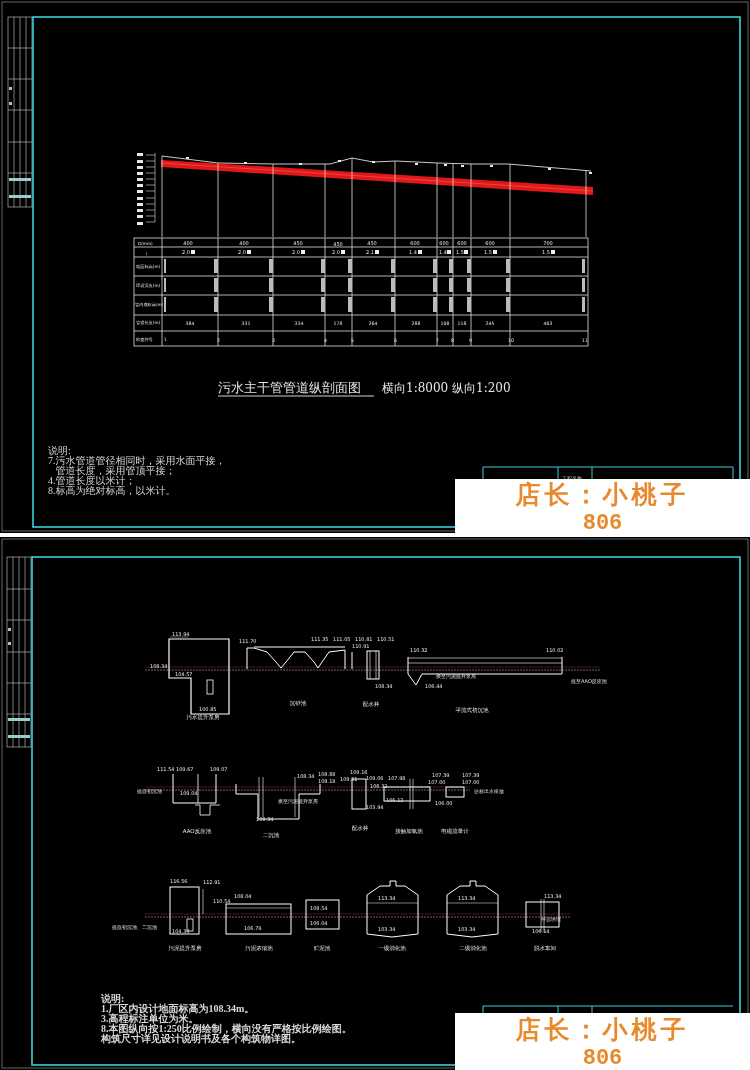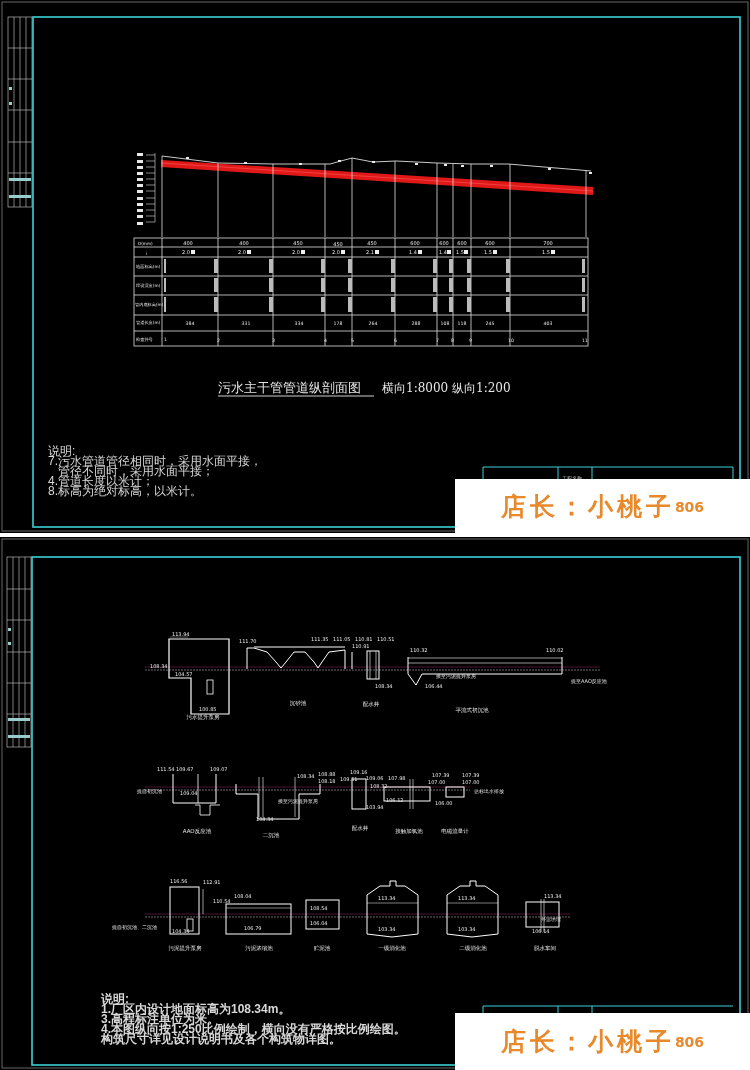--- a/index.html
+++ b/index.html
@@ -4,24 +4,24 @@
 <style>
   html,body{margin:0;padding:0;background:#fff;}
   body{width:750px;height:1070px;position:relative;overflow:hidden;font-family:"DejaVu Sans",sans-serif;}
   .sheet{position:absolute;left:0;width:750px;height:533px;background:#000;}
   .sheet1{top:0;}
   .sheet2{top:537px;}
   .sep{position:absolute;left:0;top:533px;width:750px;height:4px;background:#fff;}
   svg{position:absolute;left:0;top:0;}
   .cad{font-family:"DejaVu Sans",sans-serif;fill:#e8e8e8;}
   .title{font-family:"DejaVu Serif",serif;fill:#e6e6e6;}
-  .watermark{position:absolute;background:#fff;display:flex;align-items:center;justify-content:center;}
+  .watermark{position:absolute;background:#fff;display:flex;align-items:center;justify-content:center;flex-direction:column;}
   .watermark span{font-family:"DejaVu Sans",sans-serif;font-weight:bold;color:#e8892b;font-size:25px;letter-spacing:4px;}
-  .watermark .num{font-size:14px;letter-spacing:0;}
-  .notes{position:absolute;color:#d8d8d8;font-family:Liberation Sans, sans-serif;font-size:12px;line-height:10px;white-space:pre;}
+  .watermark .num{font-size:22px;letter-spacing:0;font-family:Liberation Mono, monospace;}
+  .notes{position:absolute;color:#d8d8d8;font-family:Liberation Serif, serif;font-size:10px;line-height:10px;white-space:pre;}
   .notes2{font-weight:bold;}
 </style>
 </head>
 <body>
 
 <div class="sheet sheet1">
   <svg width="750" height="533" viewBox="0 0 750 533">
 
     <rect x="2" y="2" width="746" height="529" fill="none" stroke="#666" stroke-width="1"></rect>
 
@@ -245,21 +245,21 @@
       <text x="469" y="342">9</text>
       <text x="508" y="342">10</text>
       <text x="582" y="342">11</text>
     </g>
 
     <text class="title" x="218" y="392" font-size="13">污水主干管管道纵剖面图</text>
     <line x1="218" y1="396" x2="374" y2="396" stroke="#e6e6e6" stroke-width="0.9"></line>
     <text class="title" x="382" y="392" font-size="12">横向1:8000  纵向1:200</text>
   </svg>
 
-  <div class="notes" style="left:48px;top:446px;"><div>说明:</div><div>7.污水管道管径相同时，采用水面平接，</div><div>   管径不同时，采用水面平接；</div><div>4.管道长度以米计；</div><div>8.标高为绝对标高，以米计。</div></div>
+  <div class="notes" style="left:48px;top:446px;"><div>说明:</div><div>7.污水管道管径相同时，采用水面平接，</div><div>   管道长度，采用管顶平接；</div><div>4.管道长度以米计；</div><div>8.标高为绝对标高，以米计。</div></div>
 
   <div class="watermark" style="left:455px;top:479px;width:295px;height:55px;">
     <span>店长：小桃子</span>
       <span class="num">806</span>
   </div>
 </div>
 
 <div class="sep"></div>
 
 <div class="sheet sheet2">
@@ -436,19 +436,19 @@
         <text x="185" y="413">污泥提升泵房</text>
         <text x="259" y="413">污泥浓缩池</text>
         <text x="322" y="413">贮泥池</text>
         <text x="392" y="413">一级消化池</text>
         <text x="473" y="413">二级消化池</text>
         <text x="545" y="413">脱水车间</text>
       </g>
     </g>
   </svg>
 
-  <div class="notes notes2" style="left:101px;top:457px;"><div>说明:</div><div>1.厂区内设计地面标高为108.34m。</div><div>3.高程标注单位为米。</div><div>4.本图纵向按1:250比例绘制，横向没有严格按比例绘图。</div><div>构筑尺寸详见设计说明书及各个构筑物详图。</div></div>
+  <div class="notes notes2" style="left:101px;top:457px;"><div>说明:</div><div>1.厂区内设计地面标高为108.34m。</div><div>3.高程标注单位为米。</div><div>8.本图纵向按1:250比例绘制，横向没有严格按比例绘图。</div><div>构筑尺寸详见设计说明书及各个构筑物详图。</div></div>
 
   <div class="watermark" style="left:455px;top:476px;width:295px;height:57px;">
     <span>店长：小桃子</span>
       <span class="num">806</span>
   </div>
 </div>
 
 </body></html>

